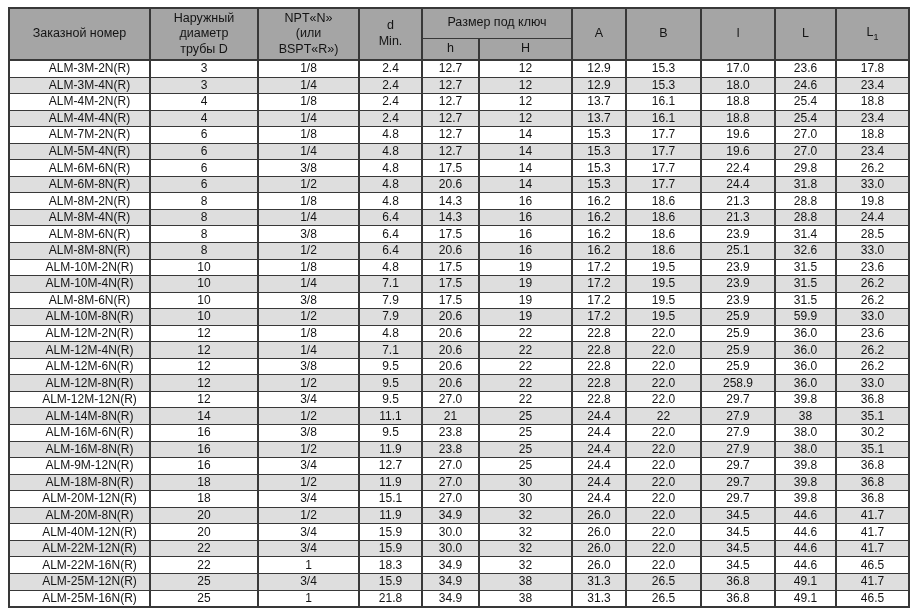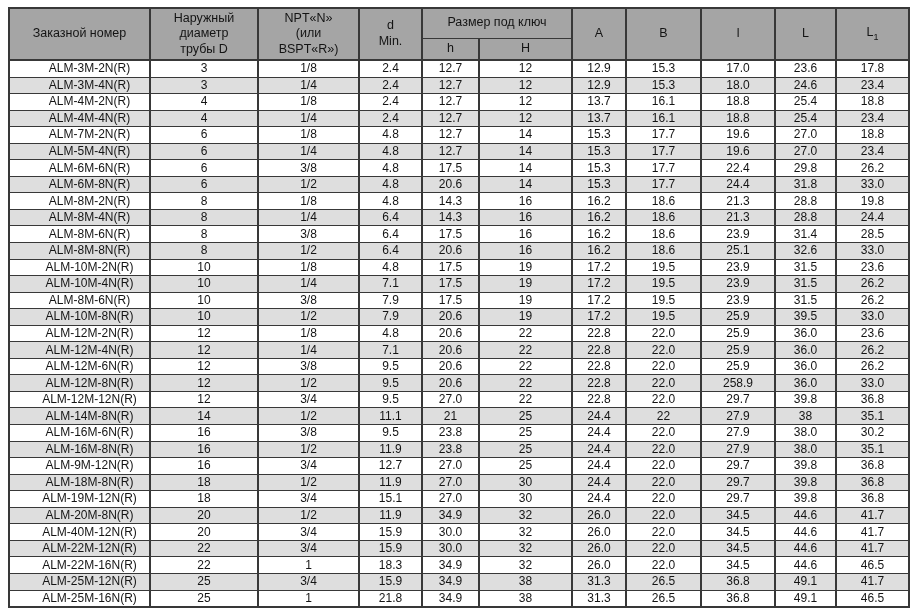--- a/index.html
+++ b/index.html
@@ -302,21 +302,21 @@
         <tr class="alt">
           <td class="c-order">ALM-10M-8N(R)</td>
           <td>10</td>
           <td>1/2</td>
           <td>7.9</td>
           <td>20.6</td>
           <td>19</td>
           <td>17.2</td>
           <td>19.5</td>
           <td>25.9</td>
-          <td>39.5</td>
+          <td>59.9</td>
           <td>33.0</td>
         </tr>
         <tr>
           <td class="c-order">ALM-12M-2N(R)</td>
           <td>12</td>
           <td>1/8</td>
           <td>4.8</td>
           <td>20.6</td>
           <td>22</td>
           <td>22.8</td>
@@ -436,21 +436,21 @@
           <td>11.9</td>
           <td>27.0</td>
           <td>30</td>
           <td>24.4</td>
           <td>22.0</td>
           <td>29.7</td>
           <td>39.8</td>
           <td>36.8</td>
         </tr>
         <tr>
-          <td class="c-order">ALM-19M-12N(R)</td>
+          <td class="c-order">ALM-20M-12N(R)</td>
           <td>18</td>
           <td>3/4</td>
           <td>15.1</td>
           <td>27.0</td>
           <td>30</td>
           <td>24.4</td>
           <td>22.0</td>
           <td>29.7</td>
           <td>39.8</td>
           <td>36.8</td>

